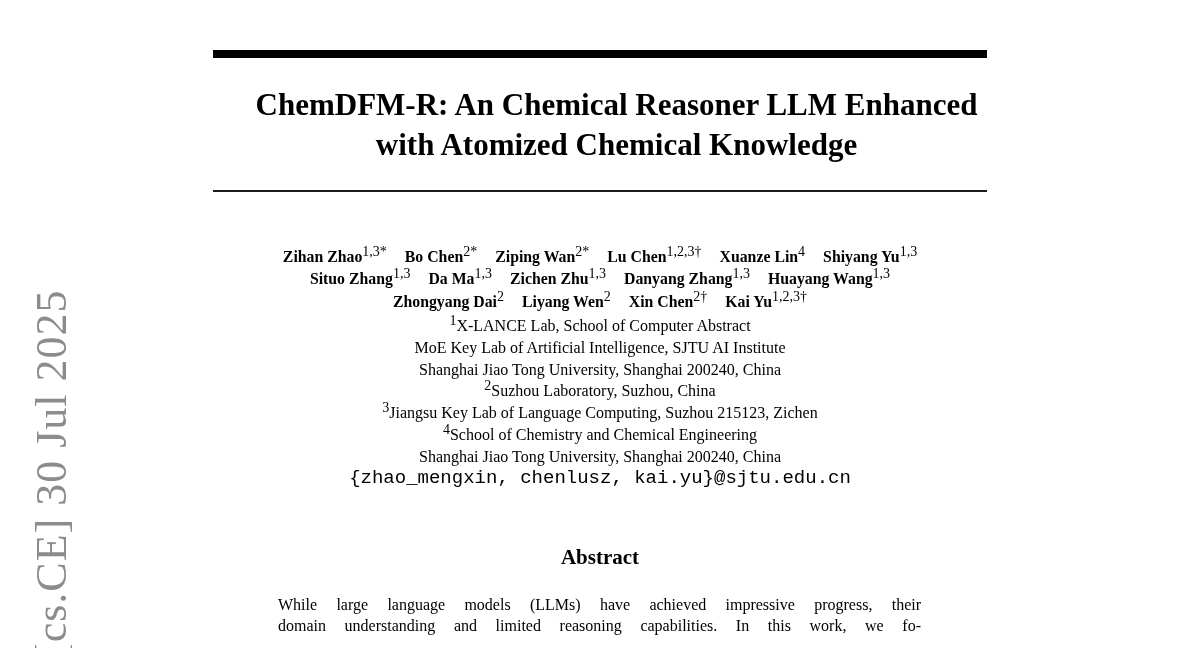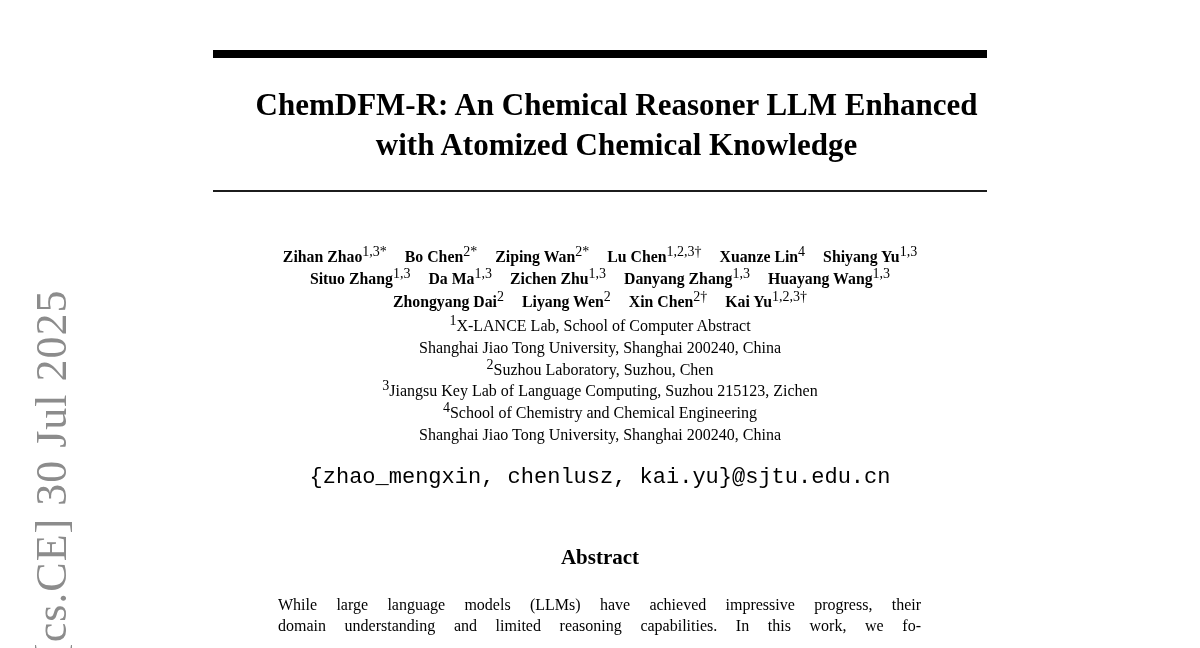--- a/index.html
+++ b/index.html
@@ -58,21 +58,21 @@
     text-align: center;
     font-size: 16px;
     line-height: 21.8px;
   }
   .email {
     position: absolute;
     left: 0; top: 467px;
     width: 1200px;
     text-align: center;
     font-family: "Liberation Mono", "DejaVu Sans Mono", monospace;
-    font-size: 22px;
+    font-size: 19px;
     line-height: 22px;
   }
   .abs-heading {
     position: absolute;
     left: 0; top: 545px;
     width: 1200px;
     margin: 0;
     text-align: center;
     font-size: 21px;
     font-weight: bold;
@@ -116,22 +116,23 @@
   <div class="rule-thin"></div>
 
   <div class="authors" id="authors">
       <div class="author-row"><span class="author"><span class="author-nm">Zihan Zhao</span><sup class="sup">1,3*</sup></span><span class="author"><span class="author-nm">Bo Chen</span><sup class="sup">2*</sup></span><span class="author"><span class="author-nm">Ziping Wan</span><sup class="sup">2*</sup></span><span class="author"><span class="author-nm">Lu Chen</span><sup class="sup">1,2,3†</sup></span><span class="author"><span class="author-nm">Xuanze Lin</span><sup class="sup">4</sup></span><span class="author"><span class="author-nm">Shiyang Yu</span><sup class="sup">1,3</sup></span></div>
       <div class="author-row"><span class="author"><span class="author-nm">Situo Zhang</span><sup class="sup">1,3</sup></span><span class="author"><span class="author-nm">Da Ma</span><sup class="sup">1,3</sup></span><span class="author"><span class="author-nm">Zichen Zhu</span><sup class="sup">1,3</sup></span><span class="author"><span class="author-nm">Danyang Zhang</span><sup class="sup">1,3</sup></span><span class="author"><span class="author-nm">Huayang Wang</span><sup class="sup">1,3</sup></span></div>
       <div class="author-row"><span class="author"><span class="author-nm">Zhongyang Dai</span><sup class="sup">2</sup></span><span class="author"><span class="author-nm">Liyang Wen</span><sup class="sup">2</sup></span><span class="author"><span class="author-nm">Xin Chen</span><sup class="sup">2†</sup></span><span class="author"><span class="author-nm">Kai Yu</span><sup class="sup">1,2,3†</sup></span></div>
     </div>
 
   <div class="affils" id="affils">
       <div class="affil-line"><sup class="sup">1</sup><span class="affil-text">X-LANCE Lab, School of Computer Abstract</span></div>
+      <div class="affil-line"><span class="affil-text">MoE Key Lab of Artificial Intelligence, SJTU AI Institute</span></div>
       <div class="affil-line"><span class="affil-text">Shanghai Jiao Tong University, Shanghai 200240, China</span></div>
-      <div class="affil-line"><sup class="sup">2</sup><span class="affil-text">Suzhou Laboratory, Suzhou, Chen</span></div>
+      <div class="affil-line"><sup class="sup">2</sup><span class="affil-text">Suzhou Laboratory, Suzhou, China</span></div>
       <div class="affil-line"><sup class="sup">3</sup><span class="affil-text">Jiangsu Key Lab of Language Computing, Suzhou 215123, Zichen</span></div>
       <div class="affil-line"><sup class="sup">4</sup><span class="affil-text">School of Chemistry and Chemical Engineering</span></div>
       <div class="affil-line"><span class="affil-text">Shanghai Jiao Tong University, Shanghai 200240, China</span></div>
     </div>
 
   <div class="email">{zhao_mengxin, chenlusz, kai.yu}@sjtu.edu.cn</div>
 
   <h2 class="abs-heading">Abstract</h2>
 
   <div class="abs-body" id="abs-body">

